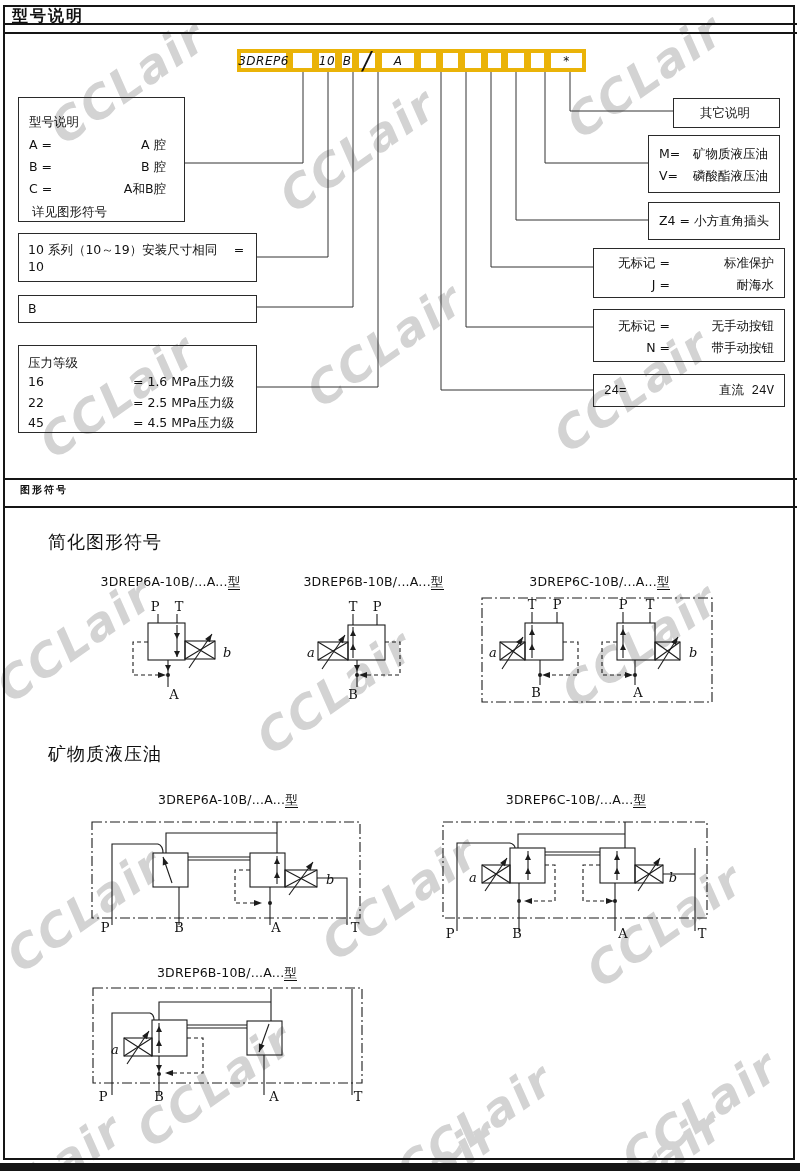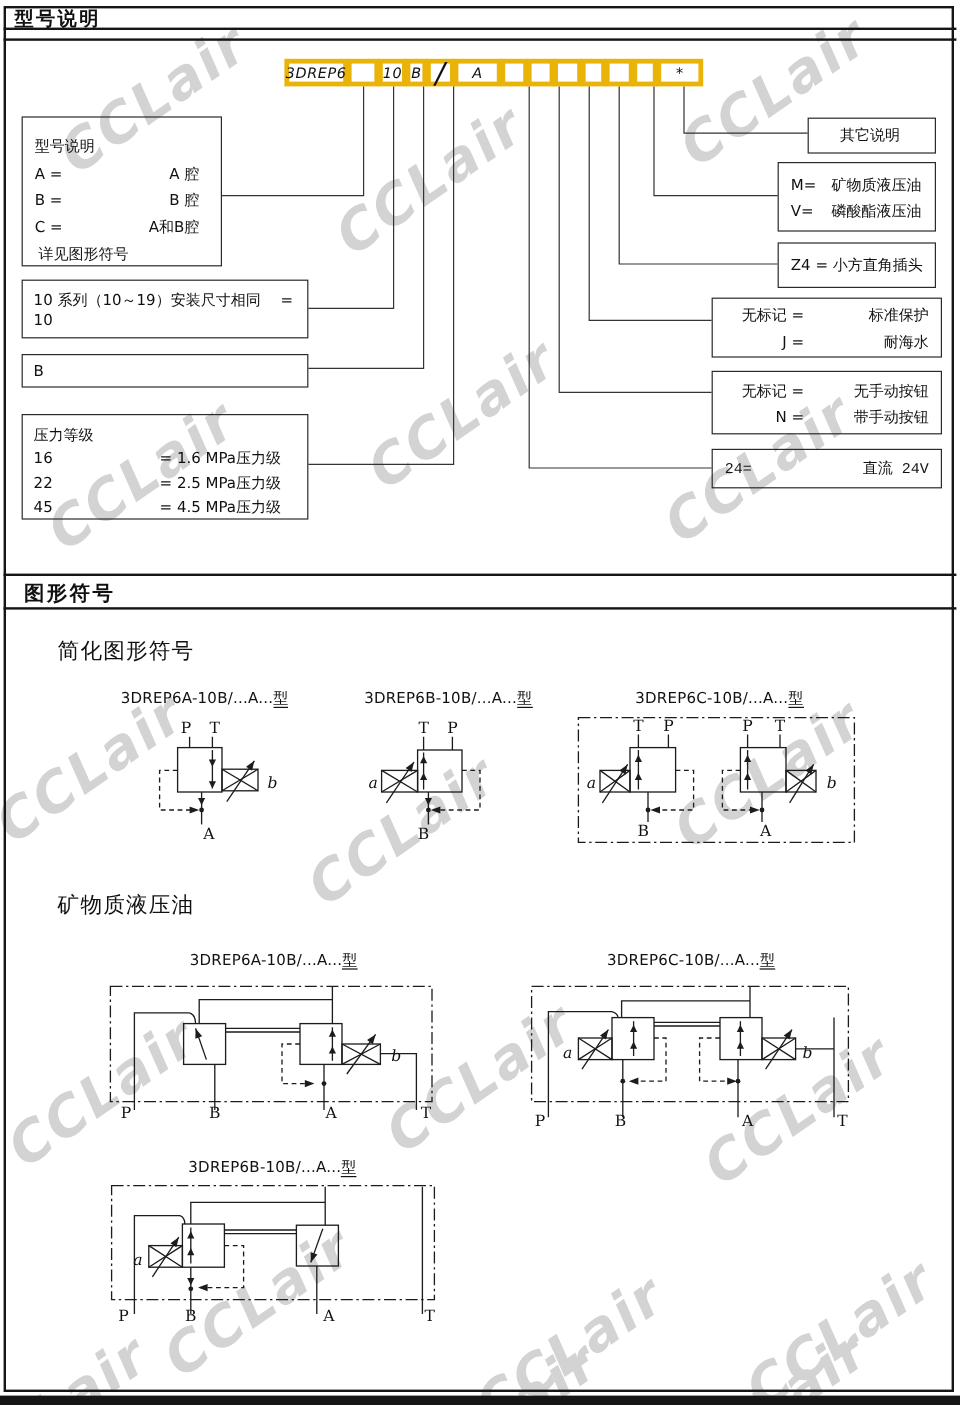--- a/index.html
+++ b/index.html
@@ -180,21 +180,21 @@
         <span class="v">带手动按钮</span>
       </div>
     </div>
 
     <div class="abs cbox" style="left:593px;top:374px;width:192px;height:33px;display:flex;align-items:center;padding:0 10px;font-family:Liberation Mono, monospace;">
       <span>24=</span>
       <span style="margin-left:auto;">直流 24V</span>
     </div>
 
     <div class="abs rule" style="top:478px;"></div>
-    <div class="abs sec-title" style="left:20px;top:483px;font-size:17px;">图形符号</div>
+    <div class="abs sec-title" style="left:20px;top:483px;font-size:10px;">图形符号</div>
     <div class="abs rule" style="top:506px;"></div>
 
     <div class="abs sub-head" style="left:48px;top:530px;">简化图形符号</div>
 
     <div class="abs diag-label" style="left:93px;top:574px;width:155px;">
       <span>3DREP6A-10B/...A...</span><span class="uline">型</span>
     </div>
     <div class="abs diag-label" style="left:296px;top:574px;width:155px;">
       <span>3DREP6B-10B/...A...</span><span class="uline">型</span>
     </div>

